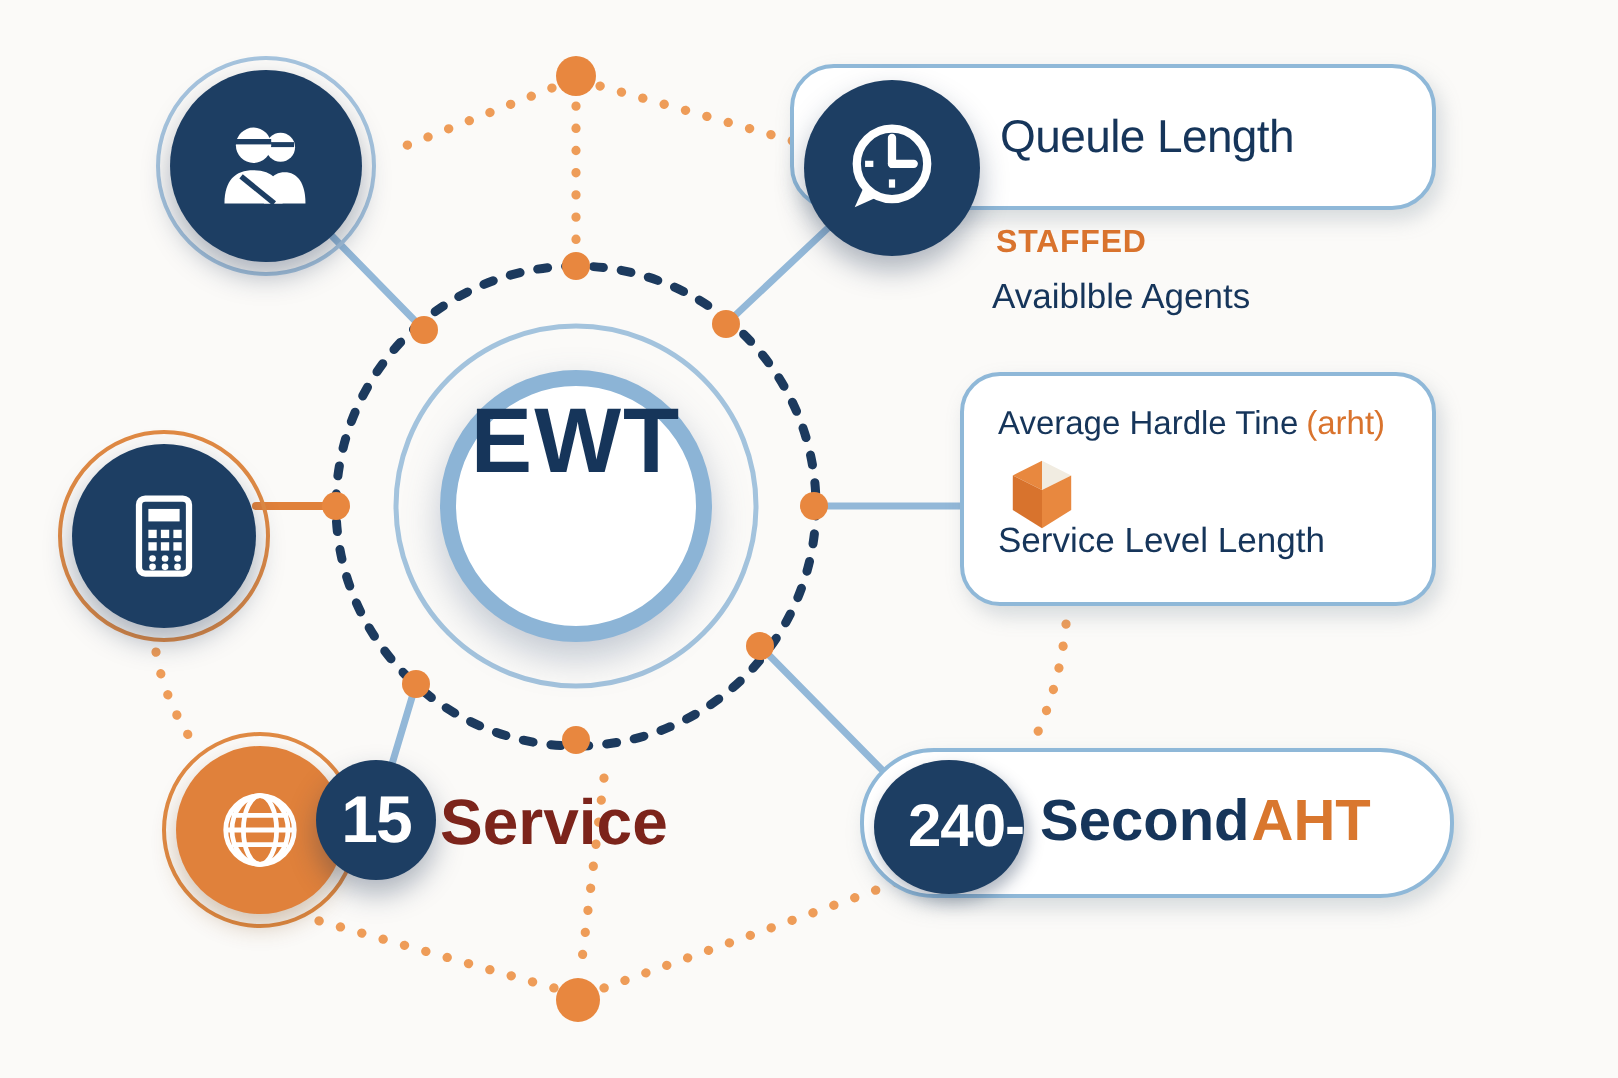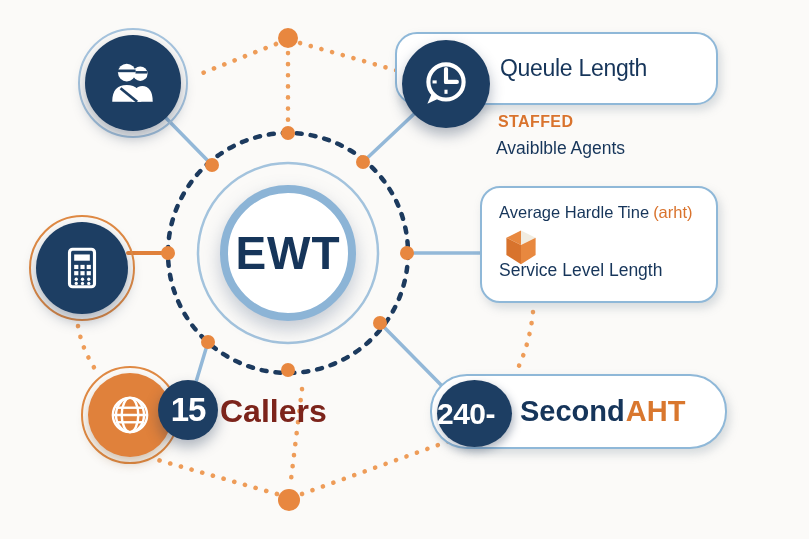--- a/index.html
+++ b/index.html
@@ -22,21 +22,21 @@
   #queue-card{left:395px;top:32px;width:323px;height:73px;border-radius:22px;}
   #queue-title{position:absolute;left:103px;top:0;height:100%;display:flex;align-items:center;
     font-size:23px;color:#16355a;font-weight:500;letter-spacing:-0.3px;}
   #service-card{left:480px;top:186px;width:238px;height:117px;border-radius:20px;}
   .svc-line1{position:absolute;left:17px;top:15px;font-size:16.5px;color:#16355a;font-weight:500;white-space:nowrap;}
   .svc-accent{color:#d9732d;margin-left:4px;}
   .svc-line2{position:absolute;left:17px;top:72px;font-size:17.5px;color:#16355a;font-weight:500;}
   #package-wrap{position:absolute;left:20px;top:36px;width:38px;height:42px;}
   #aht-card{left:430px;top:374px;width:297px;height:75px;border-radius:37px;}
   #aht-ellipse{position:absolute;left:5px;top:4px;width:75px;height:67px;border-radius:50%;
-    background:#1d3e63;display:flex;align-items:center;justify-content:flex-start;
+    background:#1d3e63;display:flex;align-items:center;justify-content:flex-end;
     box-shadow:2px 4px 8px rgba(30,50,80,.35);}
   #aht-value{color:#ffffff;font-weight:bold;font-size:30px;letter-spacing:-0.5px;}
   #aht-text{position:absolute;left:88px;top:0;height:100%;display:flex;align-items:center;gap:1px;
     font-size:29px;font-weight:600;}
   #aht-label{color:#16355a;}
   #aht-accent{color:#d9772e;}
   
   #staffed{left:498px;top:113px;font-size:16px;font-weight:bold;color:#d9732d;letter-spacing:.4px;z-index:2;}
   #available{left:496px;top:138px;font-size:17.5px;color:#16355a;font-weight:500;z-index:2;}
   #callers-label{left:220px;top:393px;font-size:32px;font-weight:600;color:#7c241b;z-index:4;}
@@ -50,21 +50,21 @@
   #calc-ring{left:29px;top:215px;width:106px;height:106px;border:2px solid #e08a44;}
   #calc-circle{left:36px;top:222px;width:92px;height:92px;}
   #globe-ring{left:81px;top:366px;width:98px;height:98px;border:2px solid #e08a44;}
   #globe-circle{left:88px;top:373px;width:84px;height:84px;background:#e0813b;
     display:flex;align-items:center;justify-content:center;box-shadow:0 6px 12px rgba(120,70,20,.3);}
   #callers-circle{left:158px;top:380px;width:60px;height:60px;z-index:4;}
   #callers-value{color:#fff;font-weight:bold;font-size:33px;letter-spacing:-1px;}
   
   #ewt-circle{left:220px;top:185px;width:136px;height:136px;border-radius:50%;
     background:#ffffff;border:8px solid #8cb4d6;z-index:2;
-    display:flex;align-items:center;justify-content:center;
+    display:flex;align-items:flex-start;justify-content:center;
     box-shadow:0 8px 18px rgba(90,110,140,.35);}
   #ewt-label{color:#16355a;font-weight:bold;font-size:46px;letter-spacing:1px;}
 </style>
 </head>
 <body>
 
 <div id="canvas">
 
   <svg id="wires" width="809" height="539" viewBox="0 0 809 539">
 
@@ -198,19 +198,19 @@
         <line x1="12.5" y1="19" x2="39.5" y2="19"></line>
         <line x1="9.5" y1="26" x2="42.5" y2="26"></line>
         <line x1="12.5" y1="33" x2="39.5" y2="33"></line>
       </g>
     </svg>
   </div>
 
   <div class="abs node navy-fill" id="callers-circle">
     <span id="callers-value">15</span>
   </div>
-  <div class="abs" id="callers-label">Callers</div>
+  <div class="abs" id="callers-label">Service</div>
 
   <div class="abs" id="ewt-circle">
     <span id="ewt-label">EWT</span>
   </div>
 
 </div>
 
 </body></html>

